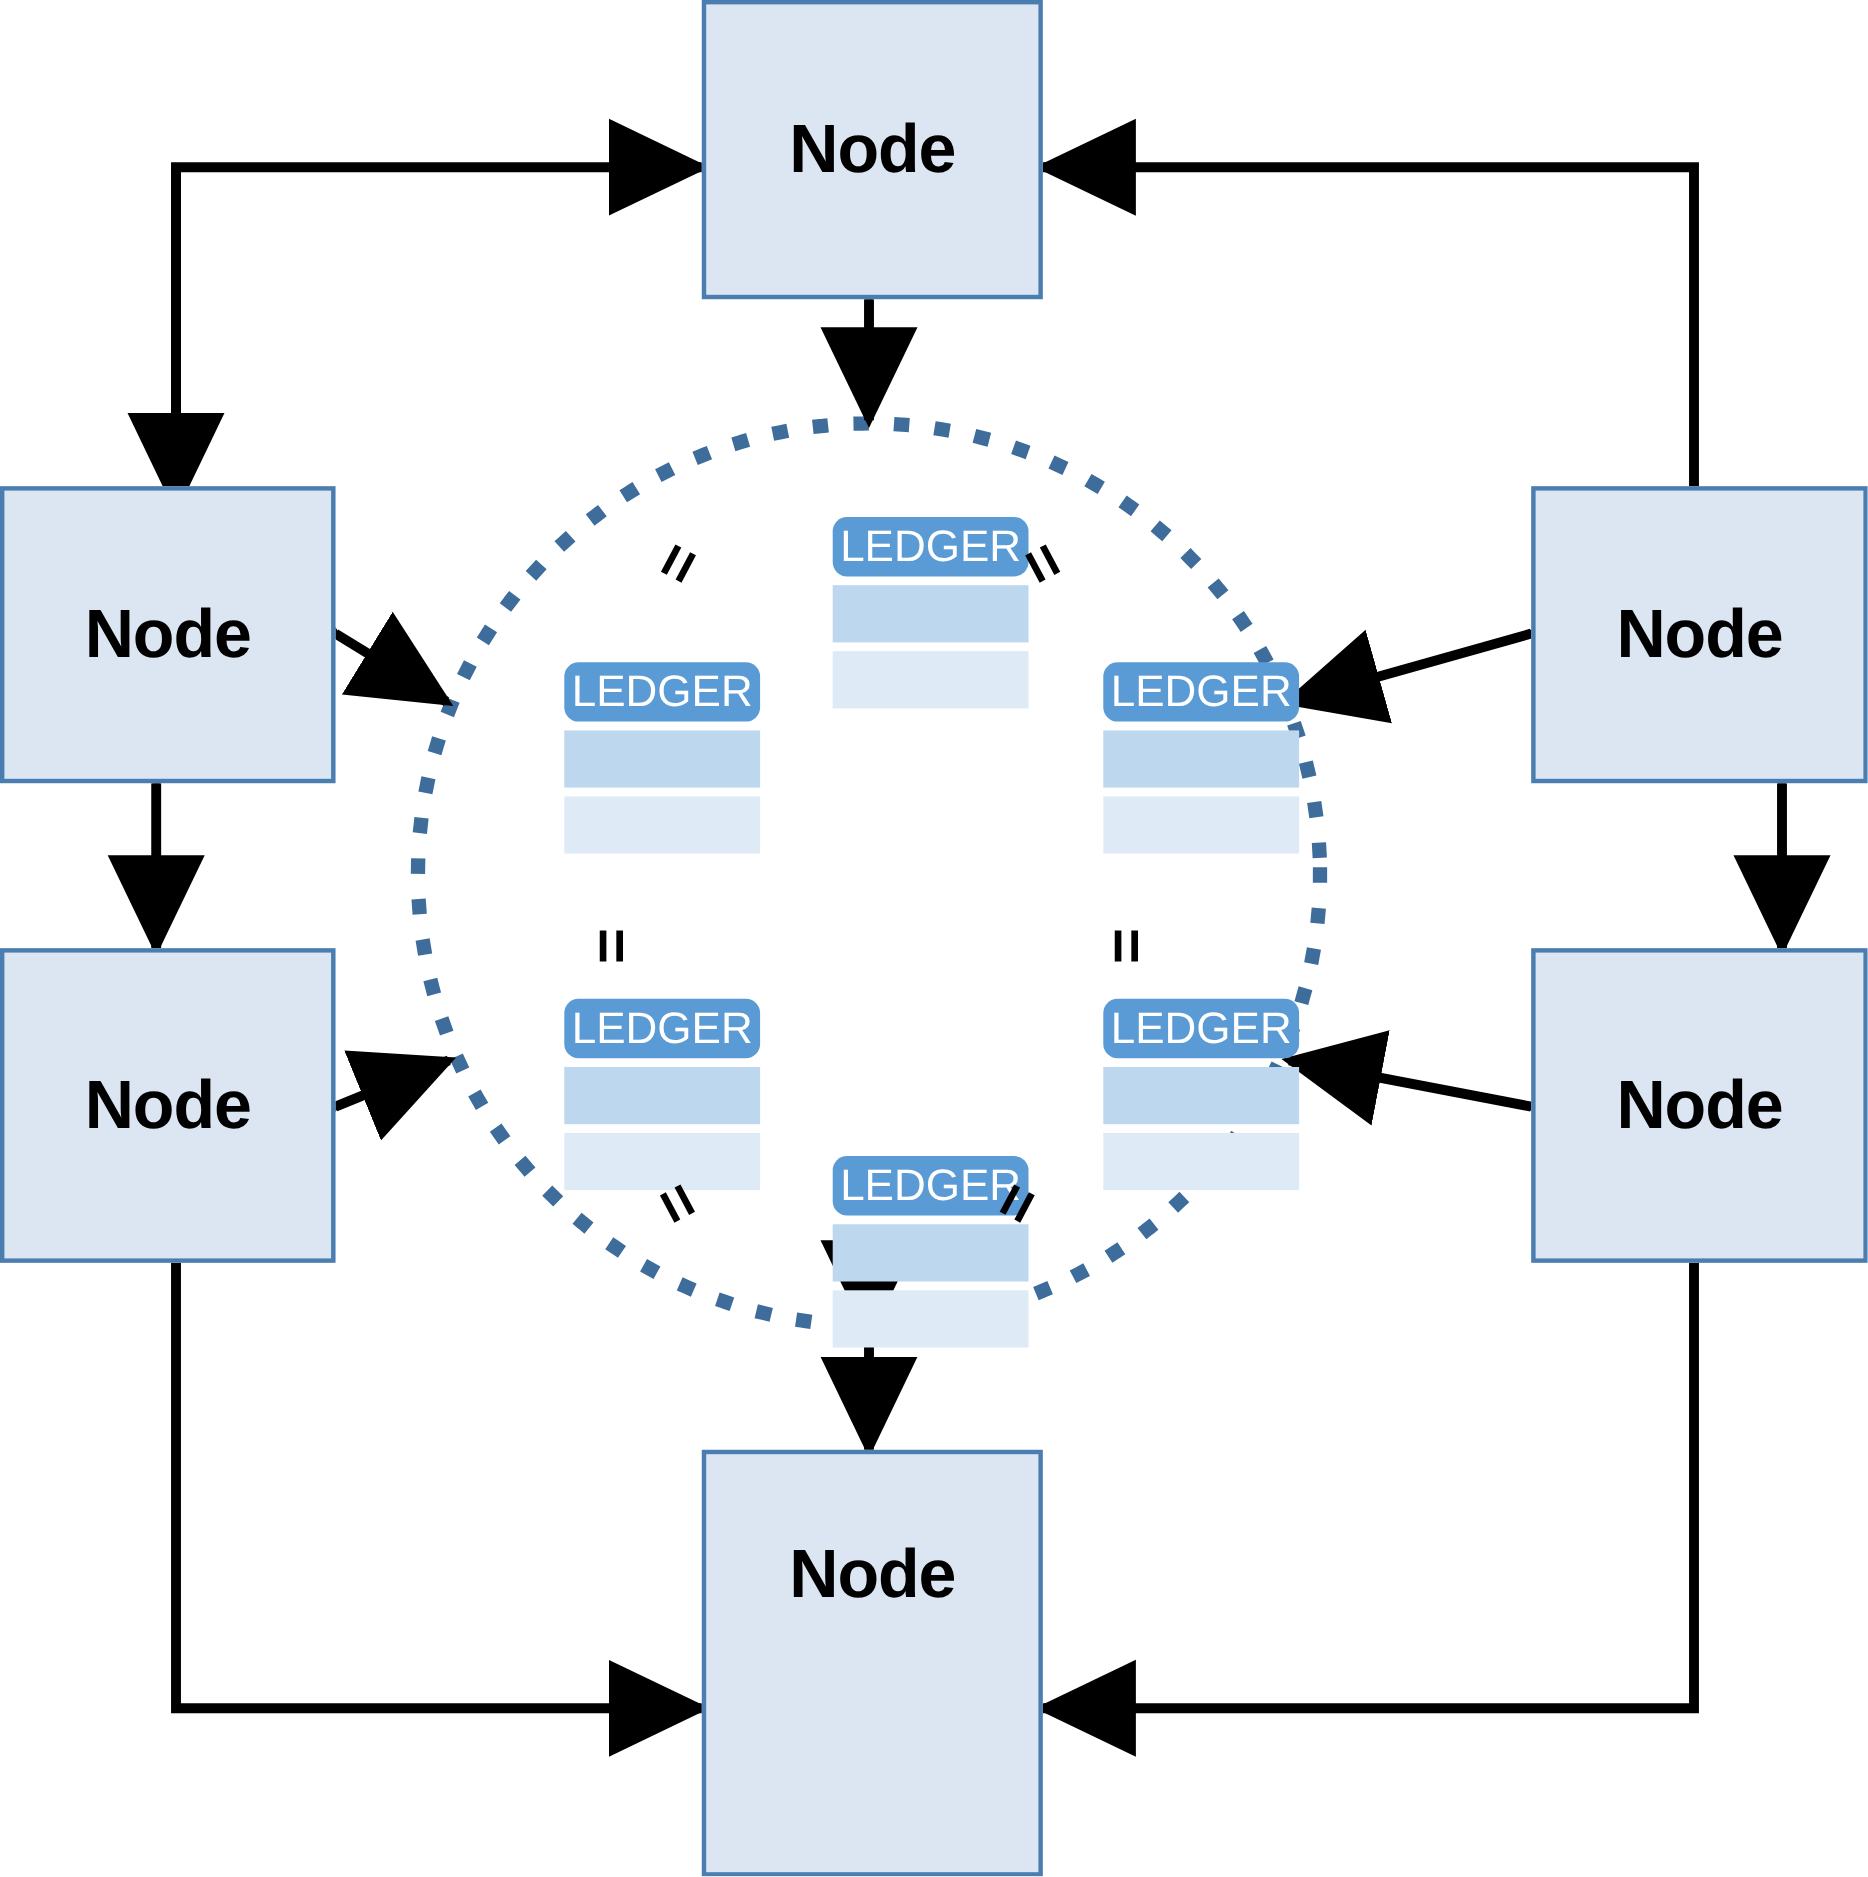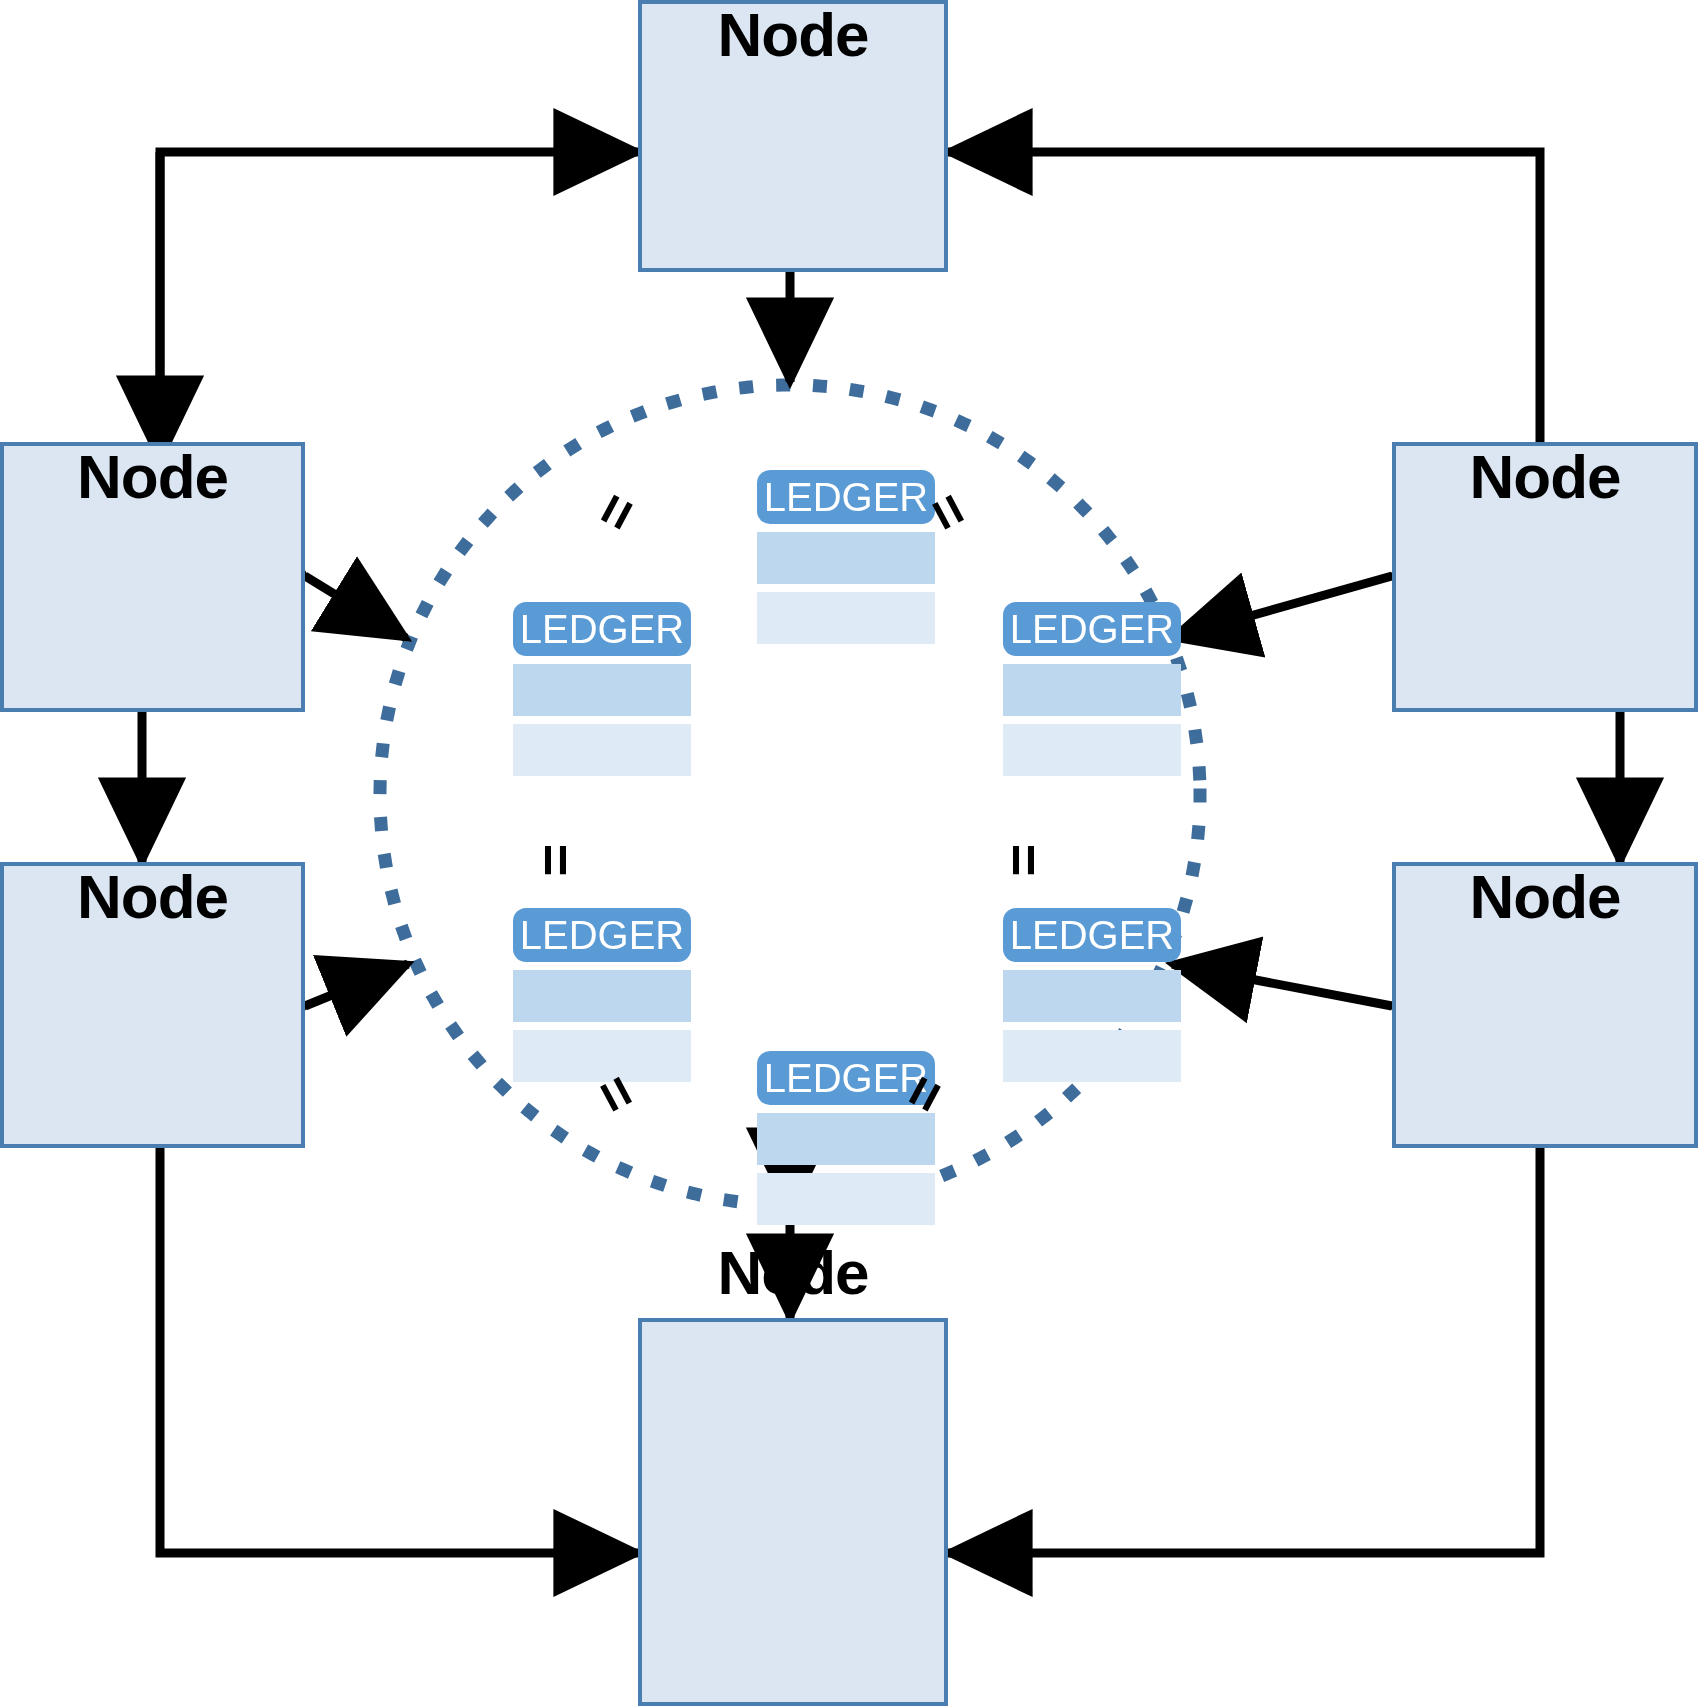--- a/index.html
+++ b/index.html
@@ -4,21 +4,21 @@
 <style>
   html,body{margin:0;padding:0;background:#ffffff;}
   body{width:1698px;height:1706px;font-family:"Liberation Sans",sans-serif;}
   #stage{position:relative;width:1698px;height:1706px;overflow:hidden;background:#fff;}
 
   .node{
     position:absolute;
     background:#DCE6F2;
     border:4px solid #4A7EB0;
     box-sizing:border-box;
-    display:flex;align-items:flex-start;justify-content:center;
+    display:flex;align-items:center;justify-content:center;
   }
   .node .node-label{
     font-family:"Liberation Sans",sans-serif;
     font-weight:bold;
     font-size:62px;
     color:#000000;
     letter-spacing:-1px;
     line-height:1;
   }
 

